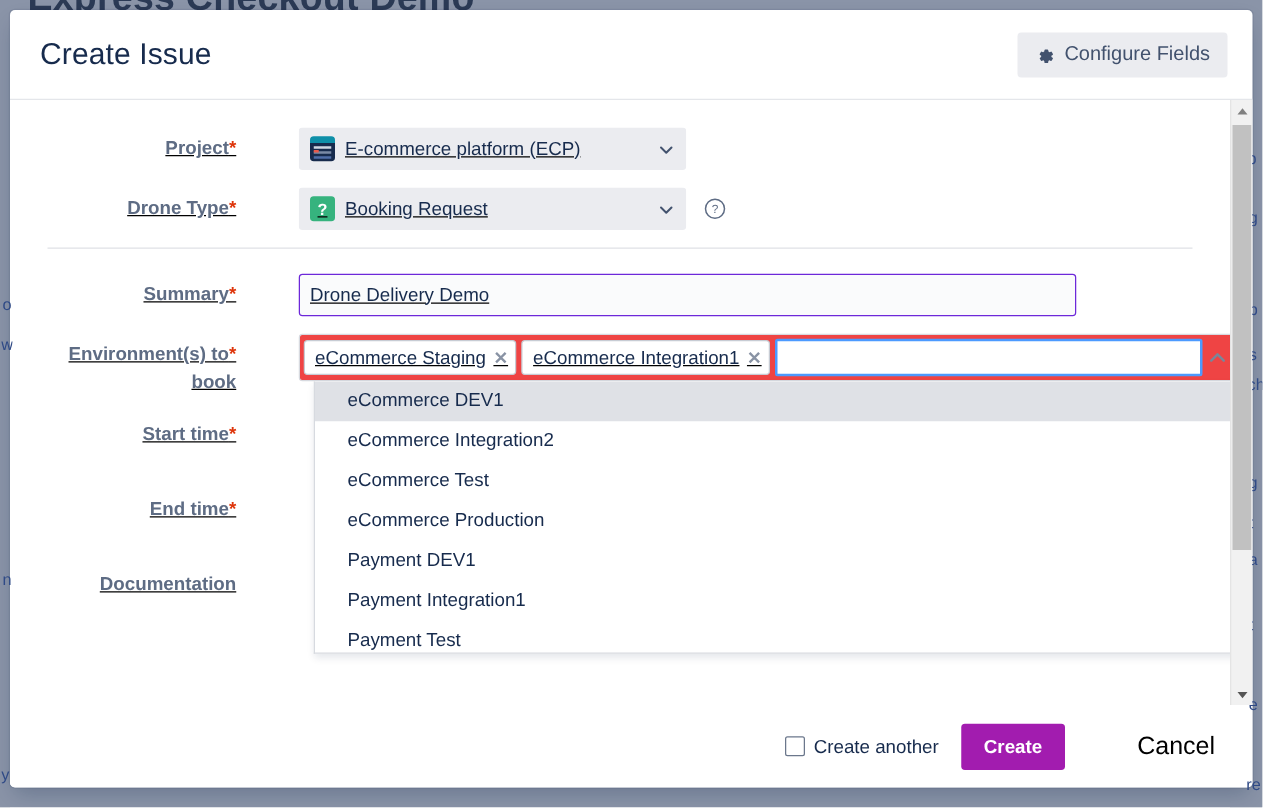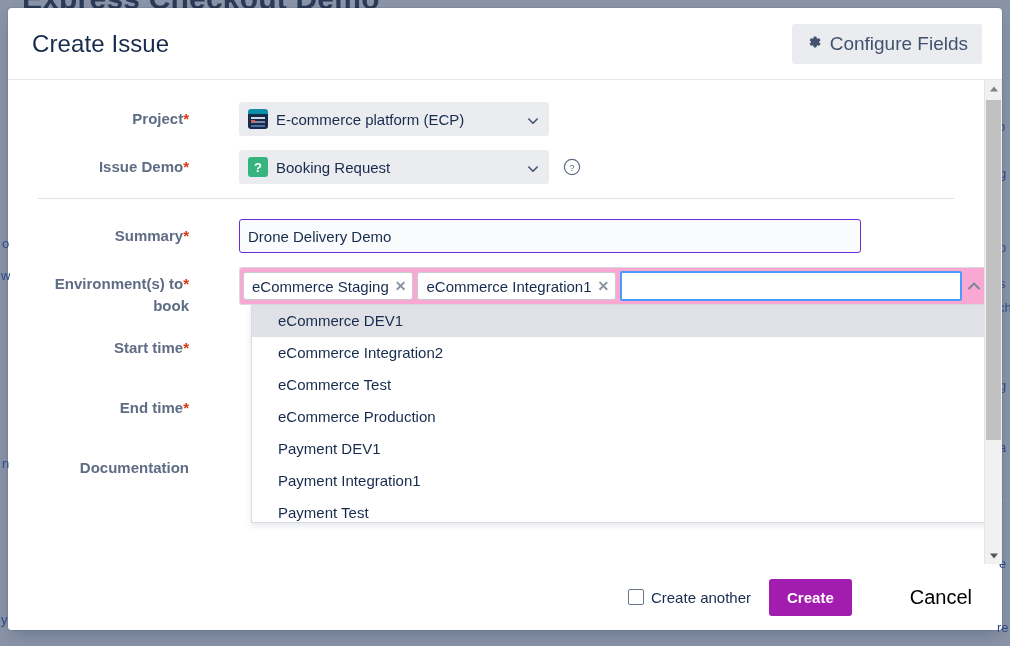--- a/index.html
+++ b/index.html
@@ -81,27 +81,27 @@
     border-bottom: 1px solid #e4e6ea;
   }
   .modal-title {
     font-size: 24px;
     font-weight: 500;
     color: #172b4d;
     letter-spacing: .1px;
   }
   .configure-btn {
     display: inline-flex;
-    align-items: flex-start;
+    align-items: flex-end;
     gap: 8px;
     background: #ebecf0;
     border: none;
     border-radius: 3px;
     padding: 9px 14px;
-    font-size: 19px;
+    font-size: 16px;
     color: #42526e;
     font-family: "Liberation Sans", sans-serif;
     cursor: pointer;
   }
   .gear-ic { display: inline-block; width: 16px; height: 16px; }
 
   
   .modal-body {
     flex: 1 1 auto;
     position: relative;
@@ -113,20 +113,21 @@
     flex: 1 1 auto;
     position: relative;
     padding: 22px 0 0 0;
     overflow: hidden;
   }
 
   .field-row {
     display: flex;
     align-items: flex-start;
     margin-bottom: 14px;
+    text-decoration: underline;
   }
   .field-label {
     width: 195px;
     flex: 0 0 195px;
     text-align: right;
     padding-right: 14px;
     box-sizing: border-box;
     font-size: 15px;
     color: #5e6c84;
     font-weight: 600;
@@ -227,21 +228,21 @@
   .ms-wrap {
     position: relative;
     width: 750px;
   }
   .ms-control {
     display: flex;
     align-items: center;
     width: 750px;
     height: 38px;
     box-sizing: border-box;
-    background: #f9a8d4;
+    background: #ef4444;
     border: 1px solid #d7dae0;
     border-radius: 3px;
     padding: 0 26px 0 3px;
     position: relative;
   }
   .chip {
     display: inline-flex;
     align-items: center;
     height: 28px;
     box-sizing: border-box;
@@ -431,21 +432,21 @@
                 <svg viewBox="0 0 12 12" width="12" height="12" aria-hidden="true">
                     <path d="M1.8 4 6 8.2 10.2 4" stroke="#42526e" stroke-width="1.6" fill="none" stroke-linecap="round" stroke-linejoin="round"></path>
                   </svg>
               </span>
             </div>
           </div>
         </div>
 
         <div class="field-row">
           <div class="field-label">
-            <span>Issue Demo</span><span class="req">*</span>
+            <span>Drone Type</span><span class="req">*</span>
           </div>
           <div class="field-ctrl">
             <div class="jselect">
               <span class="type-ic">?</span>
               <span>Booking Request</span>
               <span class="chev">
                 <svg viewBox="0 0 12 12" width="12" height="12" aria-hidden="true">
                     <path d="M1.8 4 6 8.2 10.2 4" stroke="#42526e" stroke-width="1.6" fill="none" stroke-linecap="round" stroke-linejoin="round"></path>
                   </svg>
               </span>

